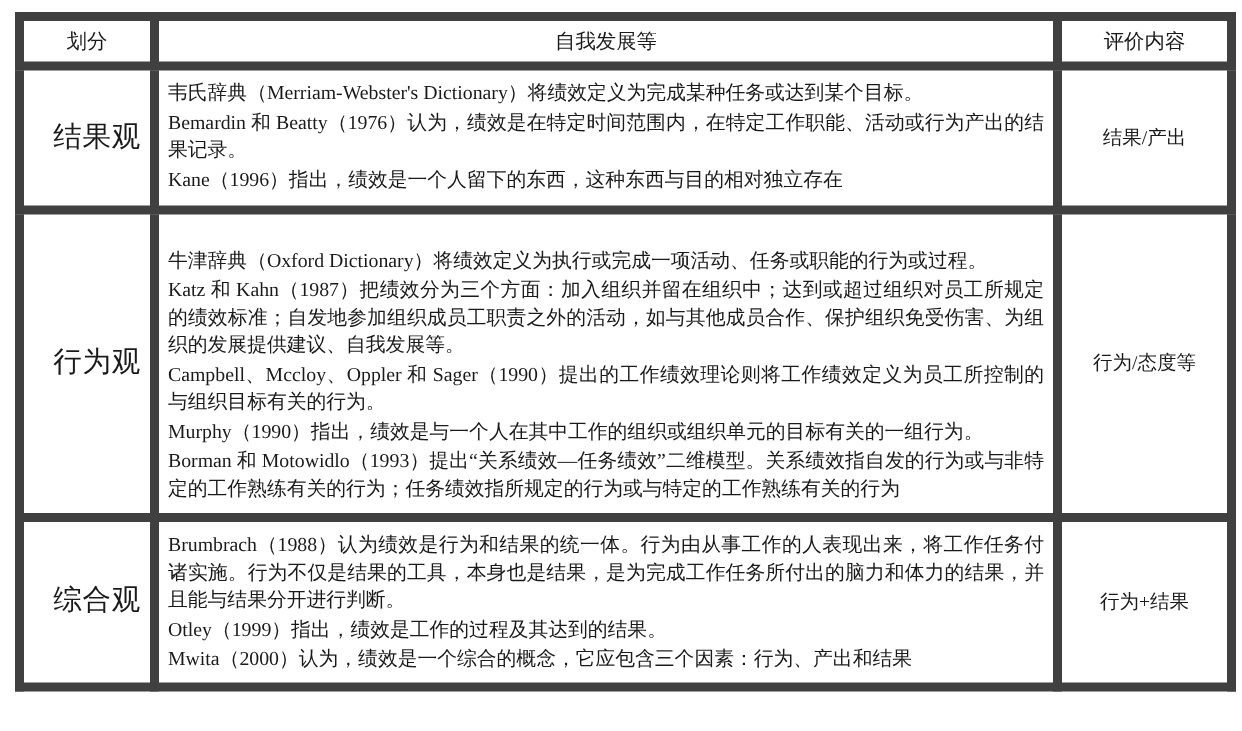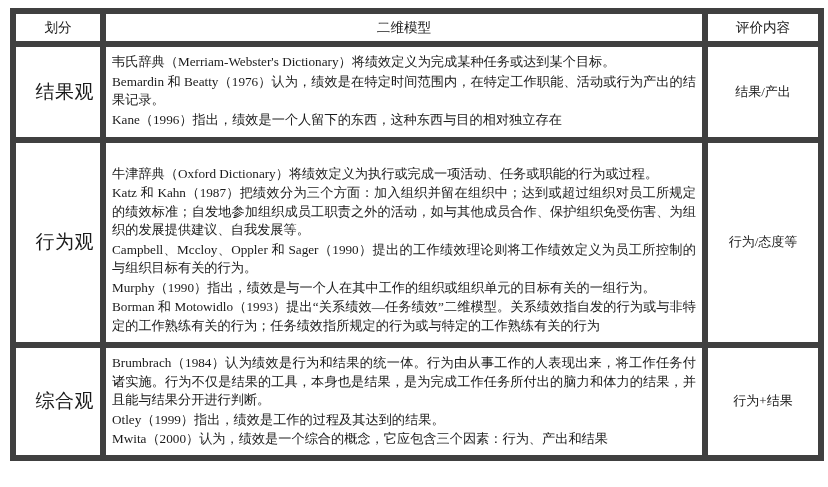--- a/index.html
+++ b/index.html
@@ -73,21 +73,21 @@
 <div class="page">
   <table class="doc-table">
     <colgroup>
       <col class="c-div">
       <col class="c-desc">
       <col class="c-eval">
     </colgroup>
     <thead>
       <tr>
         <th>划分</th>
-        <th>二维模型</th>
+        <th>自我发展等</th>
         <th>评价内容</th>
       </tr>
     </thead>
     <tbody>
       <tr class="row-result">
         <td class="col-div">结果观</td>
         <td class="col-desc">
           <p>韦氏辞典（Merriam-Webster's Dictionary）将绩效定义为完成某种任务或达到某个目标。</p>
           <p>Bemardin 和 Beatty（1976）认为，绩效是在特定时间范围内，在特定工作职能、活动或行为产出的结果记录。</p>
           <p>Kane（1996）指出，绩效是一个人留下的东西，这种东西与目的相对独立存在</p>
@@ -101,21 +101,21 @@
           <p>Katz 和 Kahn（1987）把绩效分为三个方面：加入组织并留在组织中；达到或超过组织对员工所规定的绩效标准；自发地参加组织成员工职责之外的活动，如与其他成员合作、保护组织免受伤害、为组织的发展提供建议、自我发展等。</p>
           <p>Campbell、Mccloy、Oppler 和 Sager（1990）提出的工作绩效理论则将工作绩效定义为员工所控制的与组织目标有关的行为。</p>
           <p>Murphy（1990）指出，绩效是与一个人在其中工作的组织或组织单元的目标有关的一组行为。</p>
           <p>Borman 和 Motowidlo（1993）提出“关系绩效—任务绩效”二维模型。关系绩效指自发的行为或与非特定的工作熟练有关的行为；任务绩效指所规定的行为或与特定的工作熟练有关的行为</p>
         </td>
         <td class="col-eval">行为/态度等</td>
       </tr>
       <tr class="row-integrated">
         <td class="col-div">综合观</td>
         <td class="col-desc">
-          <p>Brumbrach（1984）认为绩效是行为和结果的统一体。行为由从事工作的人表现出来，将工作任务付诸实施。行为不仅是结果的工具，本身也是结果，是为完成工作任务所付出的脑力和体力的结果，并且能与结果分开进行判断。</p>
+          <p>Brumbrach（1988）认为绩效是行为和结果的统一体。行为由从事工作的人表现出来，将工作任务付诸实施。行为不仅是结果的工具，本身也是结果，是为完成工作任务所付出的脑力和体力的结果，并且能与结果分开进行判断。</p>
           <p>Otley（1999）指出，绩效是工作的过程及其达到的结果。</p>
           <p>Mwita（2000）认为，绩效是一个综合的概念，它应包含三个因素：行为、产出和结果</p>
         </td>
         <td class="col-eval">行为+结果</td>
       </tr>
     </tbody>
   </table>
 </div>
 
 </body></html>

